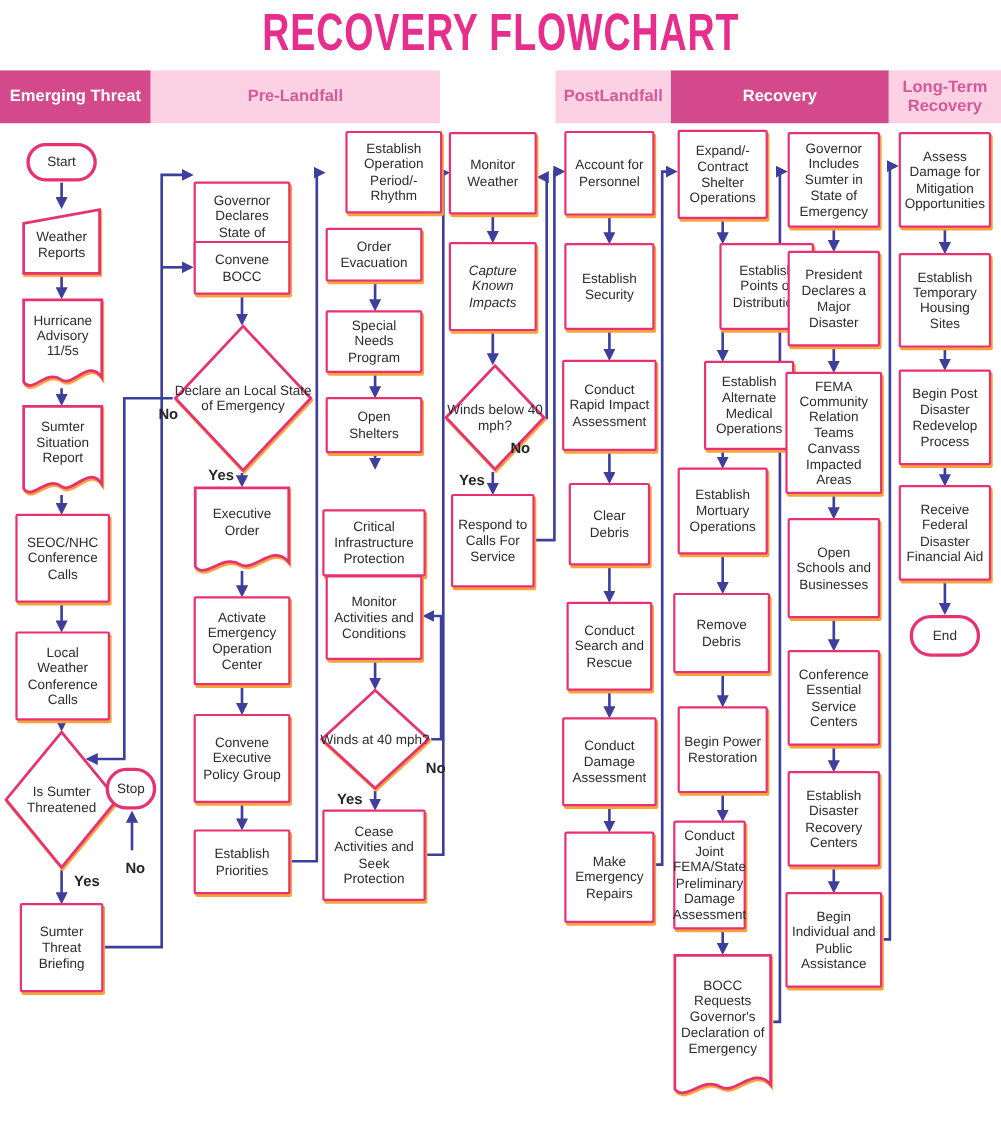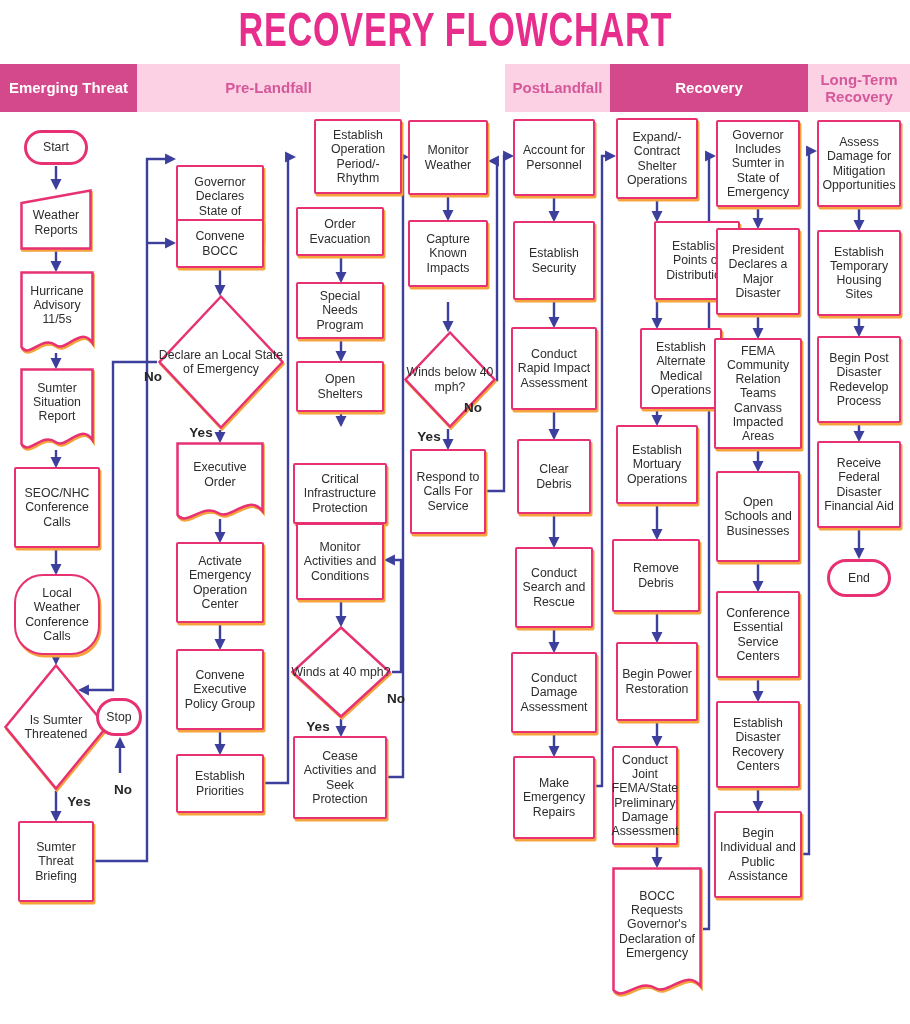--- a/index.html
+++ b/index.html
@@ -125,37 +125,37 @@
         <path d="M1.5,1.5 H86.5 V69 C72.16,51 54.56,79 42.239999999999995,71 C26.4,61 10.559999999999999,85 1.5,73 Z" transform="translate(176,442)" class="shape"></path>
         <polygon points="50,1.5 98.5,46 50,90.5 1.5,46" transform="translate(291,626)" class="shape"></polygon>
         <polygon points="46,1.5 90.5,48.5 46,95.5 1.5,48.5" transform="translate(404,331)" class="shape"></polygon>
         <path d="M1.5,1.5 H88.5 V119 C73.8,101 55.8,129 43.199999999999996,121 C27,111 10.799999999999999,135 1.5,123 Z" transform="translate(612,867)" class="shape"></path>
       </g>
   </svg>
 
   <div id="nodes-layer">
       <div class="node pill" style="left: 24px; top: 130px; width: 64px; height: 35px;">Start</div>
       <div class="node" style="left: 14px; top: 467px; width: 86px; height: 81px;">SEOC/NHC Conference Calls</div>
-      <div class="node" style="left: 14px; top: 574px; width: 86px; height: 81px; border-radius: 29px;">Local Weather Conference Calls</div>
+      <div class="node" style="left: 14px; top: 574px; width: 86px; height: 81px;">Local Weather Conference Calls</div>
       <div class="node pill" style="left: 96px; top: 698px; width: 46px; height: 38px;">Stop</div>
       <div class="node" style="left: 18px; top: 821px; width: 76px; height: 81px;">Sumter Threat Briefing</div>
       <div class="node" style="left: 176px; top: 121px; width: 88px; height: 77px; margin-top: 44px;">Governor Declares State of Emergency</div>
       <div class="node" style="left: 176px; top: 219px; width: 88px; height: 49px;">Convene BOCC</div>
       <div class="node" style="left: 176px; top: 542px; width: 88px; height: 81px;">Activate Emergency Operation Center</div>
       <div class="node" style="left: 176px; top: 649px; width: 88px; height: 81px;">Convene Executive Policy Group</div>
       <div class="node" style="left: 176px; top: 754px; width: 88px; height: 59px;">Establish Priorities</div>
       <div class="node" style="left: 296px; top: 119px; width: 88px; height: 75px; margin-left: 18px;">Establish Operation Period/- Rhythm</div>
       <div class="node" style="left: 296px; top: 207px; width: 88px; height: 49px;">Order Evacuation</div>
       <div class="node" style="left: 296px; top: 282px; width: 88px; height: 57px;">Special Needs Program</div>
       <div class="node" style="left: 296px; top: 361px; width: 88px; height: 51px;">Open Shelters</div>
       <div class="node" style="left: 293px; top: 426px; width: 94px; height: 61px; margin-top: 37px;">Critical Infrastructure Protection</div>
       <div class="node" style="left: 296px; top: 523px; width: 88px; height: 77px;">Monitor Activities and Conditions</div>
       <div class="node" style="left: 293px; top: 736px; width: 94px; height: 83px;">Cease Activities and Seek Protection</div>
       <div class="node" style="left: 408px; top: 120px; width: 80px; height: 75px;">Monitor Weather</div>
-      <div class="node" style="left: 408px; top: 220px; width: 80px; height: 67px;">Capture Known Impacts</div>
+      <div class="node" style="left: 408px; top: 220px; width: 80px; height: 81px; font-style: italic;">Capture Known Impacts</div>
       <div class="node" style="left: 410px; top: 449px; width: 76px; height: 85px;">Respond to Calls For Service</div>
       <div class="node" style="left: 513px; top: 119px; width: 82px; height: 77px;">Account for Personnel</div>
       <div class="node" style="left: 513px; top: 221px; width: 82px; height: 79px;">Establish Security</div>
       <div class="node" style="left: 511px; top: 327px; width: 86px; height: 83px;">Conduct Rapid Impact Assessment</div>
       <div class="node" style="left: 517px; top: 439px; width: 74px; height: 75px;">Clear Debris</div>
       <div class="node" style="left: 515px; top: 547px; width: 78px; height: 81px;">Conduct Search and Rescue</div>
       <div class="node" style="left: 511px; top: 652px; width: 86px; height: 81px;">Conduct Damage Assessment</div>
       <div class="node" style="left: 513px; top: 756px; width: 82px; height: 83px;">Make Emergency Repairs</div>
       <div class="node" style="left: 616px; top: 118px; width: 82px; height: 81px;">Expand/- Contract Shelter Operations</div>
       <div class="node" style="left: 614px; top: 221px; width: 86px; height: 79px; margin-left: 40px;">Establish Points of Distribution</div>

